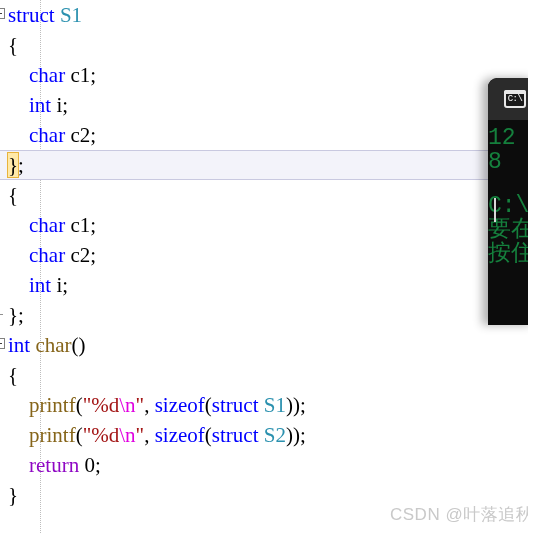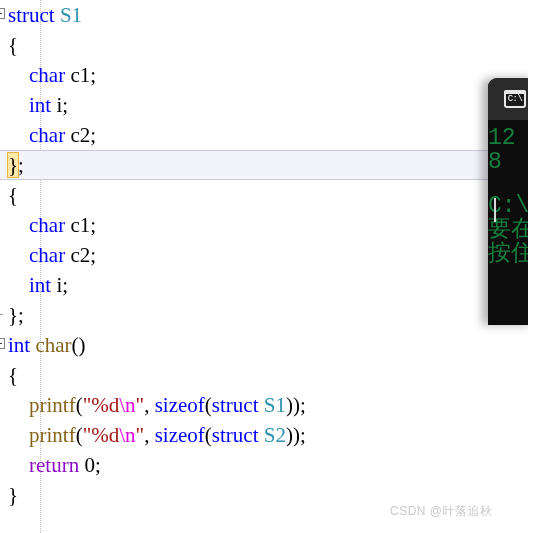--- a/index.html
+++ b/index.html
@@ -152,21 +152,21 @@
     height: 24px;
     background: #d8d8d8;
   }
 
   
   #watermark {
     position: absolute;
     left: 390px;
     top: 503px;
     font-family: "Liberation Sans", "DejaVu Sans", sans-serif;
-    font-size: 12px;
+    font-size: 17px;
     color: #c9c9c9;
     white-space: nowrap;
     letter-spacing: 0.5px;
   }
 </style>
 </head>
 <body>
 
 <div id="screen">
 

